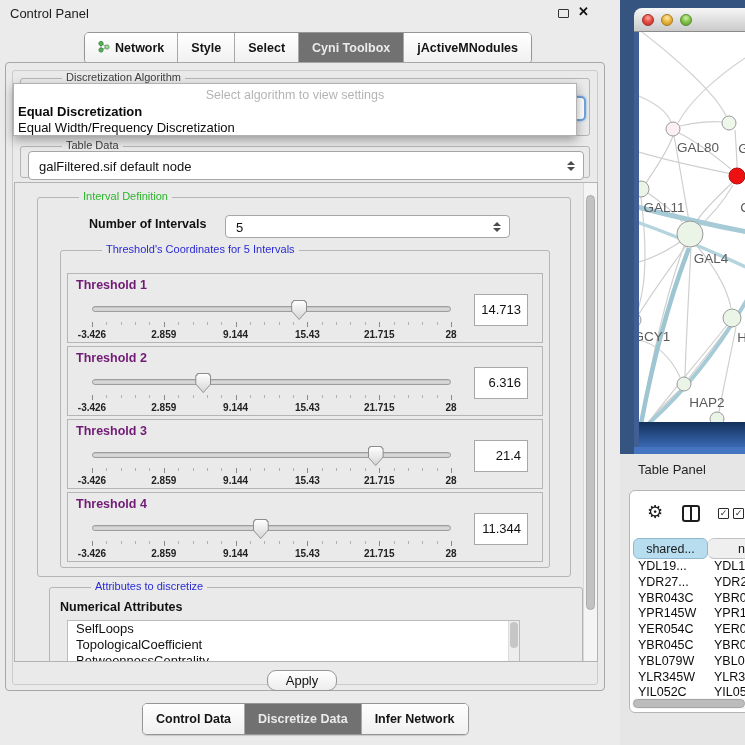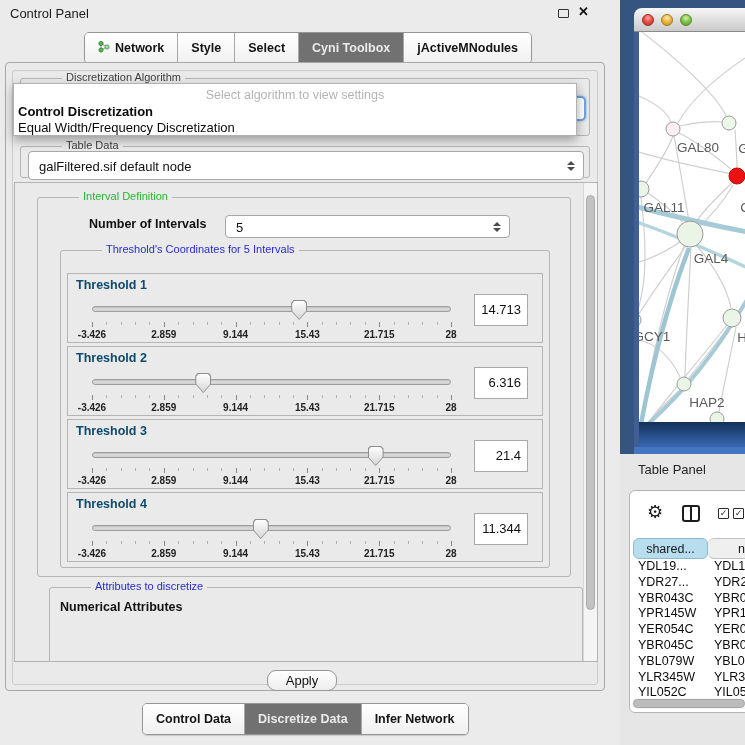--- a/index.html
+++ b/index.html
@@ -48,21 +48,21 @@
   #scrollwrap{position:absolute;left:14px;top:182px;width:584px;height:480px;border:1px solid #b3b3b3;background:#eaeaea;overflow:hidden;padding-left:9px;}
   #vscroll{position:absolute;right:0;top:0;bottom:0;width:14px;background:#f4f4f4;border-left:1px solid #d8d8d8;}
   #vscroll .vthumb{position:absolute;left:2px;top:12px;width:9px;height:415px;background:#c2c2c2;border:1px solid #adadad;border-radius:5px;}
 
   #interval-group{left:22px;top:14px;width:534px;height:380px;}
   #num-label{position:absolute;left:51px;top:19px;font-size:12.5px;font-weight:bold;color:#111;}
   #num-combo{left:187px;top:17px;width:285px;height:23px;}
   #thresh-group{left:22px;top:52px;width:490px;height:318px;}
 
   .trow{position:absolute;left:6px;width:476px;height:70px;border:1px solid #b5b5b5;background:#eaeaea;}
-  .trow .ttitle{position:absolute;left:8px;top:4px;font-size:12.5px;font-weight:bold;color:#0c4a6e;}
+  .trow .ttitle{position:absolute;left:8px;top:4px;font-size:12.5px;font-weight:bold;color:#701a75;}
   .sliderzone{position:absolute;left:24px;top:26px;width:359px;height:40px;}
   .track{position:absolute;left:0;top:6px;width:359px;height:6px;border:1px solid #9e9e9e;border-radius:3px;background:linear-gradient(#bdbdbd,#dcdcdc 45%,#cfcfcf);}
   .thumb{position:absolute;top:0;width:16px;height:20px;margin-left:-8px;}
   .thumb .o{position:absolute;inset:0;background:#8d8d8d;clip-path:polygon(15% 0,85% 0,100% 14%,100% 55%,50% 100%,0 55%,0 14%);}
   .thumb .i{position:absolute;inset:1px;background:linear-gradient(#fefefe,#d6d6d6);clip-path:polygon(15% 0,85% 0,100% 14%,100% 55%,50% 100%,0 55%,0 14%);}
   .tick{position:absolute;top:22px;width:1px;height:3px;background:#b0b0b0;}
   .tick.major{height:5px;background:#8a8a8a;}
   .ticklabel{position:absolute;top:29px;transform:translateX(-50%);font-size:10px;font-weight:bold;color:#222;white-space:nowrap;}
   .valbox{position:absolute;left:406px;top:20px;width:54px;height:32px;background:#fff;border:1px solid #a8a8a8;font-size:13px;color:#111;text-align:right;line-height:30px;padding-right:6px;}
 
@@ -160,21 +160,21 @@
     <div class="combo" style="left:28px;top:151px;width:556px;height:29px;">
       <span class="val">galFiltered.sif default node</span>
       <span class="spin">
           <i class="up"></i>
           <i class="dn"></i>
         </span>
     </div>
 
     <div id="algo-popup">
       <div id="popup-hint">Select algorithm to view settings</div>
-      <div class="popup-item" style="top:20px;font-weight:bold;">Control Discretization</div>
+      <div class="popup-item" style="top:20px;font-weight:bold;">Equal Discretization</div>
       <div class="popup-item" style="top:36px;">Equal Width/Frequency Discretization</div>
     </div>
 
     <div id="scrollwrap">
 
       <div id="interval-group" class="group">
         <span class="group-label gl-green">Interval Definition</span>
         <span id="num-label">Number of Intervals</span>
         <div id="num-combo" class="combo">
           <span class="val">5</span>
@@ -357,20 +357,28 @@
                 </div>
               </div>
               <div class="valbox">11.344</div>
             </div>
           </div>
       </div>
 
       <div id="attr-group" class="group">
         <span class="group-label gl-blue">Attributes to discretize</span>
         <span id="attr-sub">Numerical Attributes</span>
+        <div id="attr-list">
+          <div class="attr-item">SelfLoops</div>
+            <div class="attr-item">TopologicalCoefficient</div>
+            <div class="attr-item">BetweennessCentrality</div>
+            <div id="attr-vscroll">
+              <div class="vthumb"></div>
+            </div>
+        </div>
       </div>
 
       <div id="vscroll">
           <div class="vthumb"></div>
         </div>
     </div>
 
     <div id="apply-btn">Apply</div>
 
     <div id="bottom-tabs" class="segbar">

